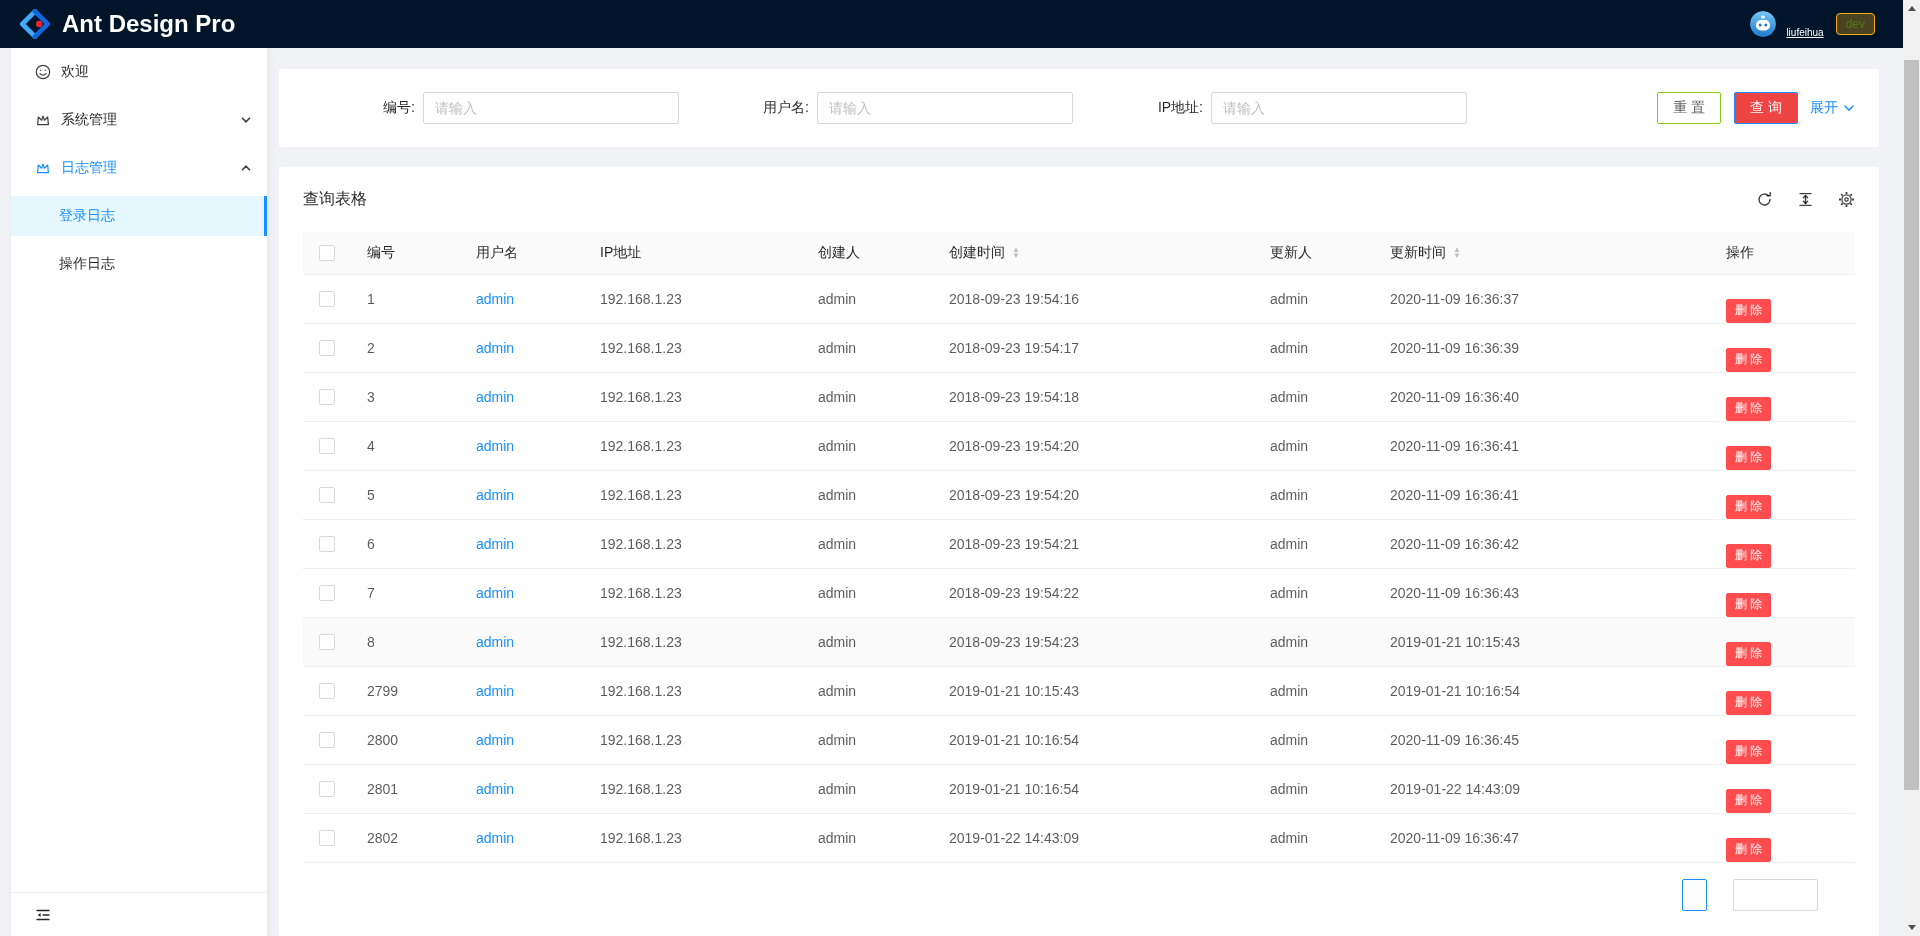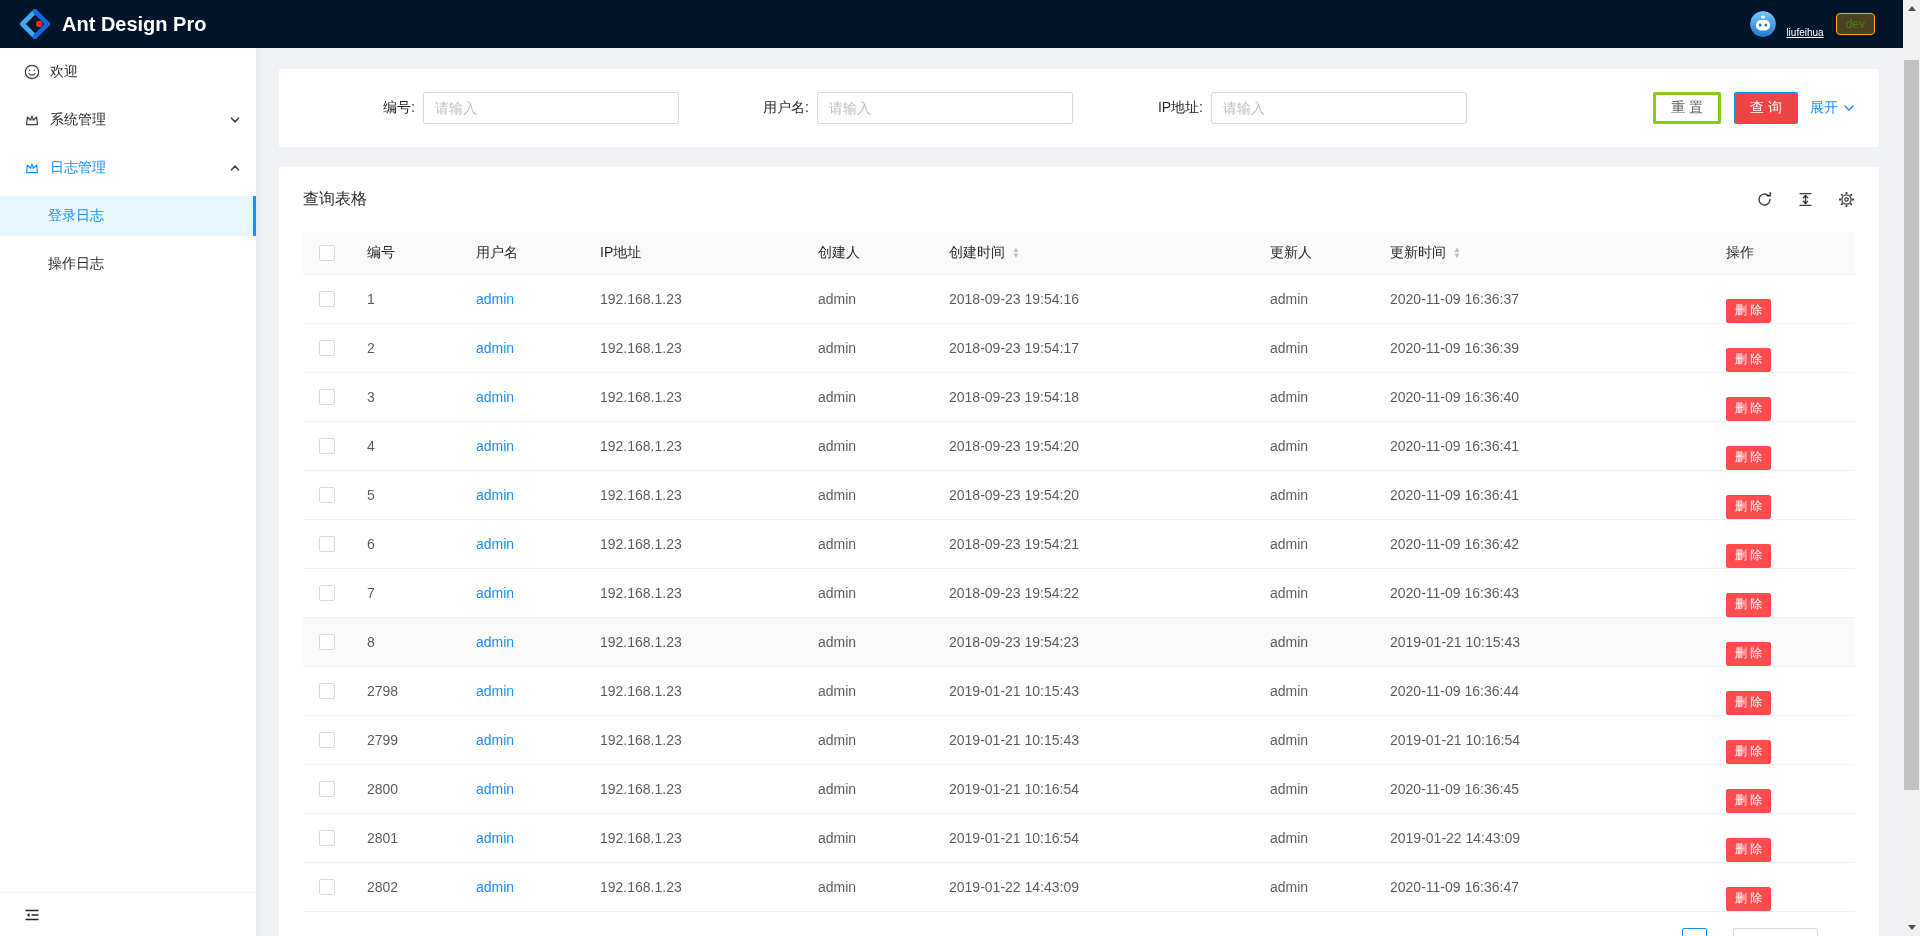--- a/index.html
+++ b/index.html
@@ -9,31 +9,31 @@
     font-size: 14px; color: rgba(0,0,0,0.65);
     background:#f0f2f5; position:relative;
   }
   
   .app-header{
     position:absolute; top:0; left:0; width:1903px; height:48px;
     background:#001529; display:flex; align-items:center; padding:0 16px;
     z-index:30;
   }
   .logo{ width:30px; height:30px; margin-left:4px; display:flex; align-items:center; }
-  .app-title{ color:#fff; font-size:20px; font-weight:700; margin-left:12px; }
+  .app-title{ color:#fff; font-size:24px; font-weight:700; margin-left:12px; }
   .header-right{ margin-left:auto; display:flex; align-items:center; margin-right:12px; }
   .avatar{ width:26px; height:26px; border-radius:50%; overflow:hidden; display:inline-flex; }
   .username{ color:#fff; font-size:10px; margin:16px 12px 0 10px;text-decoration:underline; }
   .env-badge{
     font-size:12px; color:#4d7c0f; background:rgba(250,173,20,0.30);
     border:1px solid #faad14; border-radius:4px; padding:2px 9px; line-height:16px;
   }
   
   .sidebar{
-    position:absolute; top:48px; left:0; width:256px; height:888px; background:#fff;
+    position:absolute; top:48px; left:11px; width:256px; height:888px; background:#fff;
     box-shadow:2px 0 8px rgba(29,35,41,0.05); z-index:20;
   }
   .menu{ padding-top:4px; }
   .menu-item, .sub-item{
     height:40px; margin-bottom:8px; display:flex; align-items:center;
     padding-left:24px; color:rgba(0,0,0,0.85); cursor:pointer; position:relative;
   }
   .menu-item .mi-icon{ width:16px; height:16px; margin-right:10px; display:inline-flex; color:rgba(0,0,0,0.75); }
   .menu-item .arrow{ position:absolute; right:16px; width:10px; height:10px; display:inline-flex; color:rgba(0,0,0,0.75); }
   .menu-item.active, .menu-item.active .mi-icon{ color:#1890ff; }
@@ -61,21 +61,21 @@
     width:256px; height:32px; border:1px solid #d9d9d9; border-radius:2px;
     padding:0 11px; font-size:14px; color:rgba(0,0,0,0.65); outline:none;
     font-family:"Liberation Sans","DejaVu Sans",sans-serif;
   }
   .form-field input::placeholder{ color:#bfbfbf; }
   .search-actions{ margin-left:auto; display:flex; align-items:center; }
   .btn{
     height:32px; border-radius:2px; font-size:14px; cursor:pointer; white-space:nowrap;
     font-family:"Liberation Sans","DejaVu Sans",sans-serif;
   }
-  .btn-default{ background:#fff; border:3px solid #84cc16; color:rgba(0,0,0,0.65); padding:0 15px; }
+  .btn-default{ background:#fff; border:1px solid #84cc16; color:rgba(0,0,0,0.65); padding:0 15px; }
   .btn-primary{ background:#ef4444; border:1px solid #1890ff; color:#fff; padding:0 15px; margin-left:13px; }
   .expand-link{ color:#1890ff; margin-left:12px; display:inline-flex; align-items:center; cursor:pointer; }
   .expand-link .chev{ width:12px; height:12px; margin-left:5px; display:inline-flex; }
   
   .table-card{ padding-bottom:60px; }
   .table-toolbar{ height:65px; display:flex; align-items:center; padding:0 24px; }
   .table-title{ font-size:16px; font-weight:500; color:rgba(0,0,0,0.85); }
   .toolbar-icons{ margin-left:auto; display:flex; align-items:center; }
   .tool-icon{ width:17px; height:17px; margin-left:24px; color:rgba(0,0,0,0.75); cursor:pointer; display:inline-flex; }
   table{ width:1552px; margin:0 24px; border-collapse:collapse; table-layout:fixed; }
@@ -391,31 +391,20 @@
             <td><a class="link">admin</a></td>
             <td>192.168.1.23</td>
             <td>admin</td>
             <td>2018-09-23 19:54:23</td>
             <td>admin</td>
             <td>2019-01-21 10:15:43</td>
             <td><button class="delete-btn">删 除</button></td>
           </tr>
           <tr>
             <td class="cell-checkbox"><span class="checkbox"></span></td>
-            <td>2798</td>
-            <td><a class="link">admin</a></td>
-            <td>192.168.1.23</td>
-            <td>admin</td>
-            <td>2019-01-21 10:15:43</td>
-            <td>admin</td>
-            <td>2020-11-09 16:36:44</td>
-            <td><button class="delete-btn">删 除</button></td>
-          </tr>
-          <tr>
-            <td class="cell-checkbox"><span class="checkbox"></span></td>
             <td>2799</td>
             <td><a class="link">admin</a></td>
             <td>192.168.1.23</td>
             <td>admin</td>
             <td>2019-01-21 10:15:43</td>
             <td>admin</td>
             <td>2019-01-21 10:16:54</td>
             <td><button class="delete-btn">删 除</button></td>
           </tr>
           <tr>

